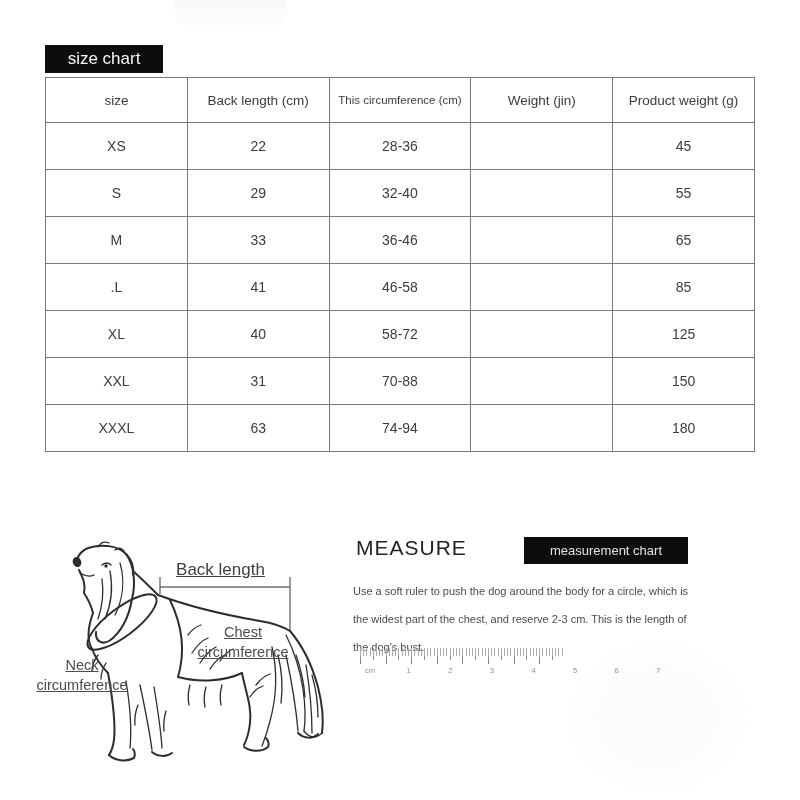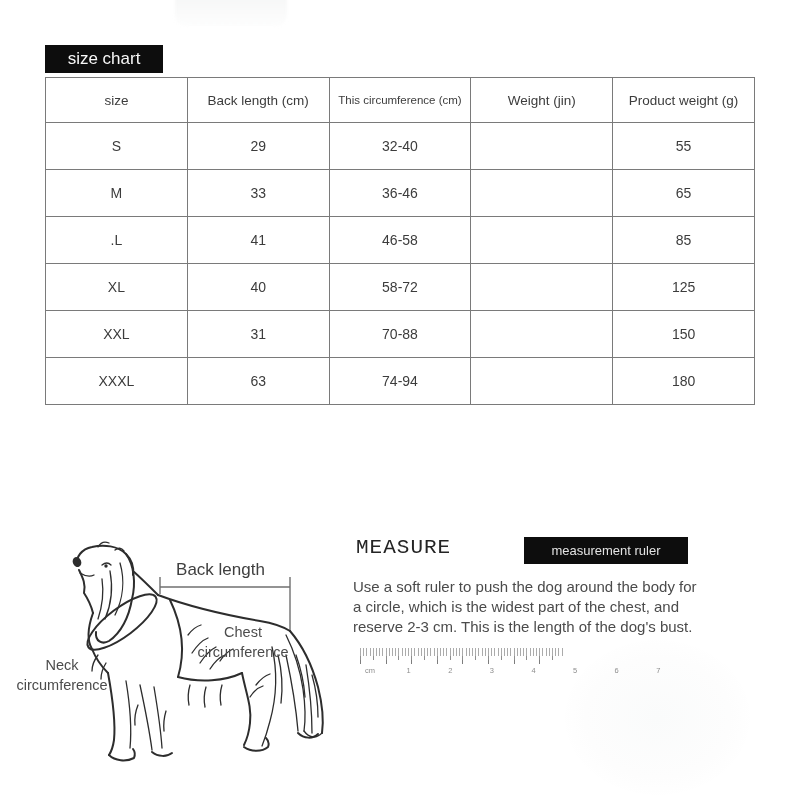--- a/index.html
+++ b/index.html
@@ -20,32 +20,32 @@
   table.size-table { position:absolute; left:45px; top:77px; width:710px;
     border-collapse:collapse; table-layout:fixed; }
   .size-table th, .size-table td { border:1px solid #7a7a7a; text-align:center; vertical-align:middle;
     color:#3c3c3c; background:#fff; font-weight:normal; }
   .size-table th { height:45px; font-size:13.5px; padding:2px 4px; }
   .size-table th:nth-child(3) { font-size:11.5px; line-height:15px; }
   .size-table td { height:47px; font-size:14px; }
 
   
   .dog-svg { position:absolute; left:20px; top:535px; width:330px; height:240px; }
-  .diagram-label { position:absolute; text-align:center; color:#4c4c4c; }
+  .diagram-label { position:absolute; text-align:center; color:#4c4c4c;text-decoration:underline; }
   .label-back-length { left:158px; top:560px; width:125px; font-size:17px; color:#3f3f3f; }
   .label-chest { left:182px; top:622px; width:122px; font-size:14.5px; line-height:20px; }
-  .label-neck { left:8px; top:655px; width:108px; font-size:14.5px; line-height:20px; }
+  .label-neck { left:28px; top:655px; width:108px; font-size:14.5px; line-height:20px; }
 
   
   .measure-title { position:absolute; left:356px; top:536px; font-size:21px; color:#242424;
-    letter-spacing:1px; font-weight:500;font-family:Liberation Mono, monospace; }
+    letter-spacing:1px; font-weight:500; }
   .badge-measurement { position:absolute; left:524px; top:537px; width:164px; height:27px;
     font-size:13px; color:#e3e3e3; }
-  .measure-body { position:absolute; left:353px; top:577px; width:348px; font-size:15px;
-    line-height:20px; color:#4b4b4b; }
+  .measure-body { position:absolute; left:353px; top:577px; width:348px; font-size:11px;
+    line-height:28px; color:#4b4b4b; }
 
   
   .ruler { position:absolute; left:360px; top:648px; width:210px; }
   .ruler-ticks { width:205px; height:16px;
     background:
       repeating-linear-gradient(90deg,#ababab 0 1px,transparent 1px 3.2px),
       repeating-linear-gradient(90deg,#8f8f8f 0 1px,transparent 1px 12.8px),
       repeating-linear-gradient(90deg,#7d7d7d 0 1px,transparent 1px 25.6px);
     background-size:100% 8px,100% 12px,100% 16px;
     background-repeat:no-repeat;
@@ -74,20 +74,27 @@
       <tr>
         <th>size</th>
         <th>Back length (cm)</th>
         <th>This circumference (cm)</th>
         <th>Weight (jin)</th>
         <th>Product weight (g)</th>
       </tr>
     </thead>
     <tbody>
       <tr>
+        <td>XS</td>
+        <td>22</td>
+        <td>28-36</td>
+        <td></td>
+        <td>45</td>
+      </tr>
+      <tr>
         <td>S</td>
         <td>29</td>
         <td>32-40</td>
         <td></td>
         <td>55</td>
       </tr>
       <tr>
         <td>M</td>
         <td>33</td>
         <td>36-46</td>
@@ -187,21 +194,21 @@
   </div>
 
   <div class="diagram-label label-neck">
     <div>Neck</div>
     <div>circumference</div>
   </div>
 
   <div class="measure-title">MEASURE</div>
 
   <div class="badge badge-measurement">
-    <span>measurement ruler</span>
+    <span>measurement chart</span>
   </div>
 
   <p class="measure-body">Use a soft ruler to push the dog around the body for a circle, which is the widest part of the chest, and reserve 2-3 cm. This is the length of the dog's bust.</p>
 
   <div class="ruler">
     <div class="ruler-ticks"></div>
     <div class="ruler-labels">
       <span>cm</span>
       <span>1</span>
       <span>2</span>

